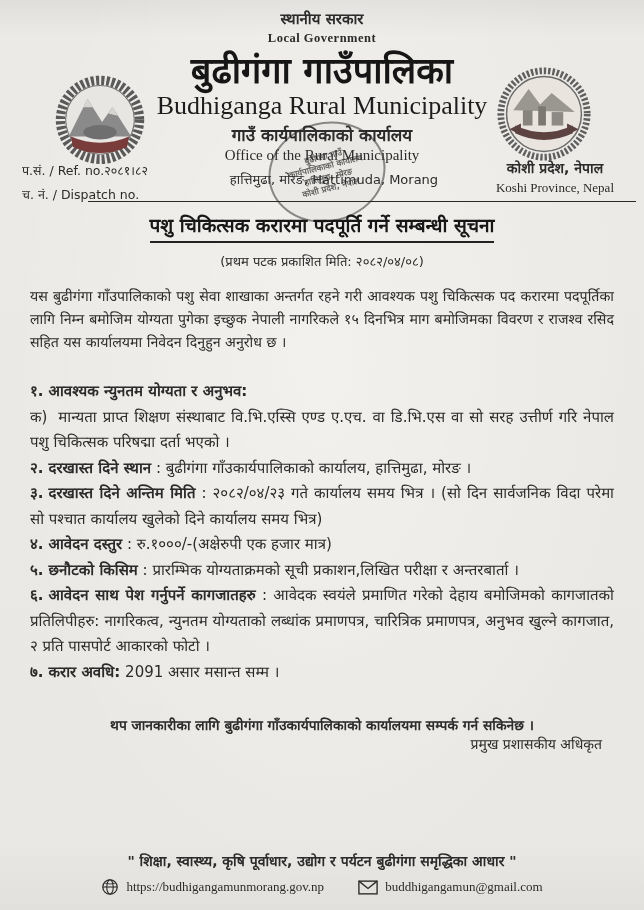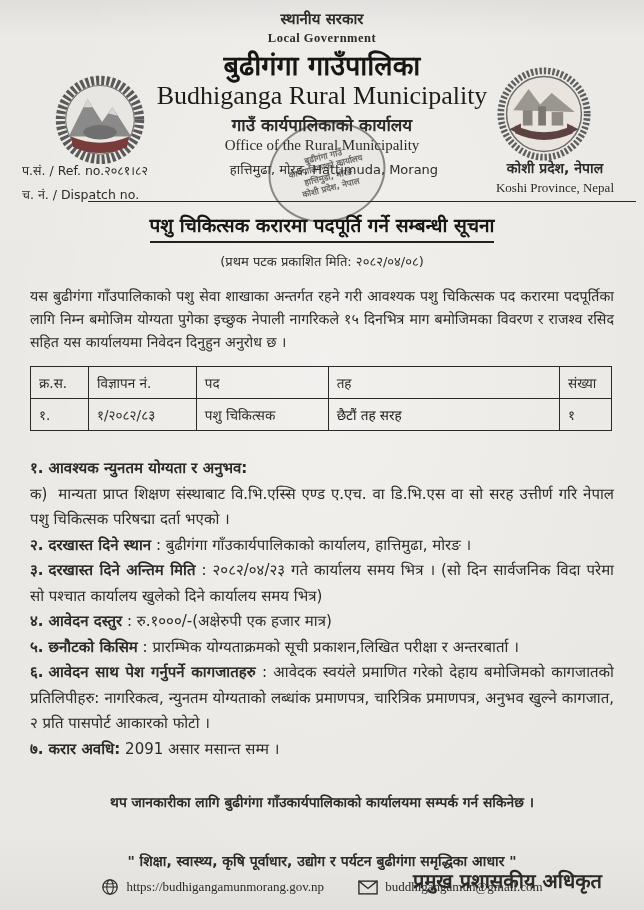--- a/index.html
+++ b/index.html
@@ -12,21 +12,21 @@
       linear-gradient(180deg,#dfdedb 0%, #eceae6 4%, #eae8e4 92%, #e2e0dc 100%);
     color:#2b2b2b;
   }
   .dev { font-family:"DejaVu Sans","Liberation Sans",sans-serif; }
 
   
   .header { position:relative; height:212px; }
   .hdr-center { position:absolute; left:0; right:0; top:8px; text-align:center; }
   .local-gov-np { font-size:15px; font-weight:bold; }
   .local-gov-en { font-size:12.5px; font-weight:bold; letter-spacing:.5px; margin-top:3px; }
-  .muni-np { font-size:27px; font-weight:bold; color:#161616; margin-top:4px; line-height:1.15; }
+  .muni-np { font-size:36px; font-weight:bold; color:#161616; margin-top:4px; line-height:1.15; }
   .muni-en { font-size:26px; color:#1d1d1d; margin-top:0px; }
   .office-np { font-size:17px; font-weight:bold; margin-top:2px; }
   .office-en { font-size:15px; margin-top:1px; }
   .addr { font-size:13px; margin-top:6px;padding-left:24px; }
 
   .emblem-left { position:absolute; left:48px; top:72px; width:104px; height:104px; }
   .emblem-right { position:absolute; right:52px; top:66px; width:96px; height:96px; }
 
   .ref-block { position:absolute; left:22px; top:162px; font-size:12.5px; }
   .ref-line { margin-bottom:7px; }
@@ -62,21 +62,21 @@
   }
   .col-sn{width:58px;} .col-ad{width:108px;} .col-post{width:132px;} .col-level{width:232px;} .col-qty{width:52px;}
   td.level-val { font-weight:bold; color:#161616; }
 
   .items { margin-top:25px; font-size:15px; line-height:1.7; }
   .item { text-align:justify; }
   .item-num { font-weight:bold; margin-right:5px; }
   .item-label { font-weight:bold; }
 
   .contact-line { text-align:center; font-size:13.8px; font-weight:bold; margin-top:30px; }
-  .signature { text-align:right; font-size:20px; font-weight:bold; margin-top:56px; padding-right:12px; }
+  .signature { text-align:right; font-size:14px; font-weight:normal; padding-right:12px; }
 
   
   .footer { position:absolute; left:0; right:0; bottom:14px; text-align:center; }
   .slogan { font-size:14px; font-weight:bold; }
   .links { display:flex; justify-content:center; gap:34px; margin-top:8px; font-size:13px; }
   .link-item { display:flex; align-items:center; gap:7px; }
   .icon-svg { display:inline-block; vertical-align:middle; }
 </style>
 </head>
 <body>
@@ -141,38 +141,20 @@
 
   <div class="content">
 
     <div class="notice-title-wrap">
       <span class="notice-title dev">पशु चिकित्सक करारमा पदपूर्ति गर्ने सम्बन्धी सूचना</span>
     </div>
     <div class="pub-date dev">(प्रथम पटक प्रकाशित मिति: २०८२/०४/०८)</div>
 
     <p class="intro dev">यस बुढीगंगा गाँउपालिकाको पशु सेवा शाखाका अन्तर्गत रहने गरी आवश्यक पशु चिकित्सक पद करारमा पदपूर्तिका लागि निम्न बमोजिम योग्यता पुगेका इच्छुक नेपाली नागरिकले १५ दिनभित्र माग बमोजिमका विवरण र राजश्व रसिद सहित यस कार्यालयमा निवेदन दिनुहुन अनुरोध छ ।</p>
 
-    <table class="vacancy dev">
-      <tbody>
-          <tr>
-        <th class="col-sn">क्र.स.</th>
-        <th class="col-ad">विज्ञापन नं.</th>
-        <th class="col-post">पद</th>
-        <th class="col-level">तह</th>
-        <th class="col-qty">संख्या</th>
-      </tr>
-      <tr>
-        <td>१.</td>
-        <td>१/२०८२/८३</td>
-        <td>पशु चिकित्सक</td>
-        <td class="level-val">छैटौं तह सरह</td>
-        <td>१</td>
-      </tr>
-    </tbody>
-      </table>
 
     <div class="items dev">
       <div class="item">
         <span class="item-num">१.</span><span class="item-label">आवश्यक न्युनतम योग्यता र अनुभव:</span> <span></span>
       </div>
       <div class="item">
         <span class="item-num" style="font-weight:normal">क)</span><span class="item-label"></span> <span>मान्यता प्राप्त शिक्षण संस्थाबाट वि.भि.एस्सि एण्ड ए.एच. वा डि.भि.एस वा सो सरह उत्तीर्ण गरि नेपाल पशु चिकित्सक परिषद्मा दर्ता भएको ।</span>
       </div>
       <div class="item">
         <span class="item-num">२.</span><span class="item-label">दरखास्त दिने स्थान</span> <span>: बुढीगंगा गाँउकार्यपालिकाको कार्यालय, हात्तिमुढा, मोरङ ।</span>

